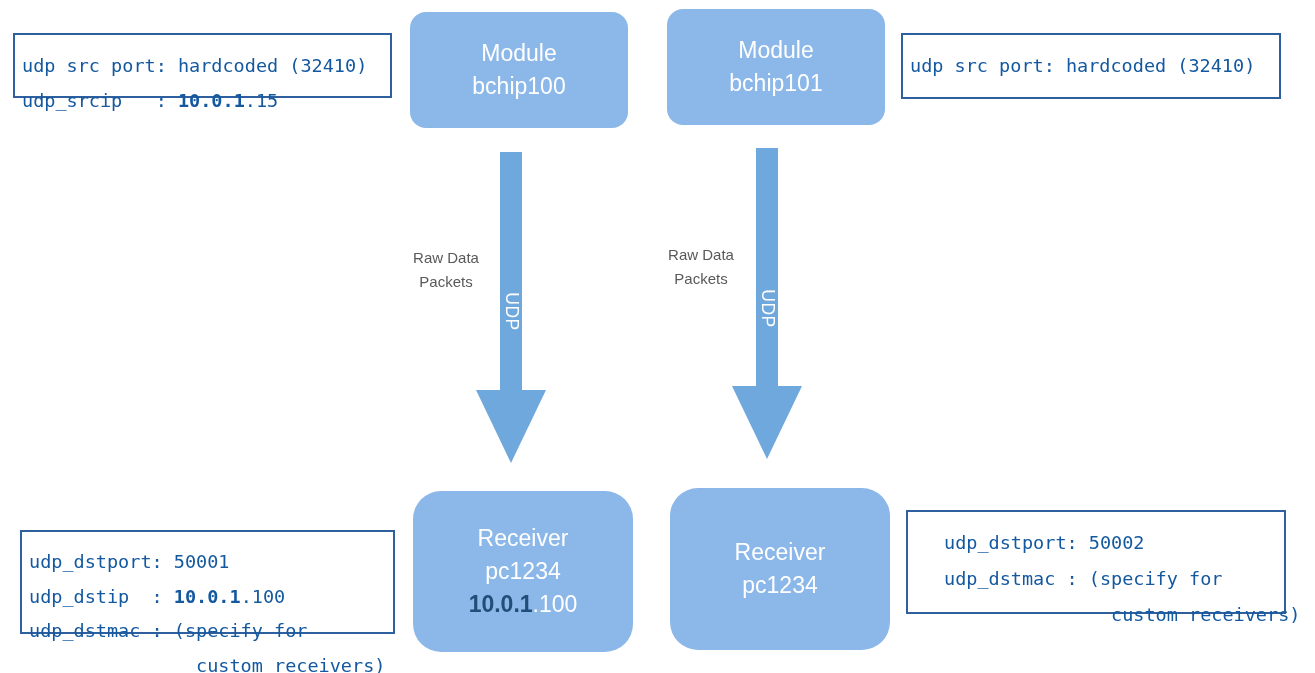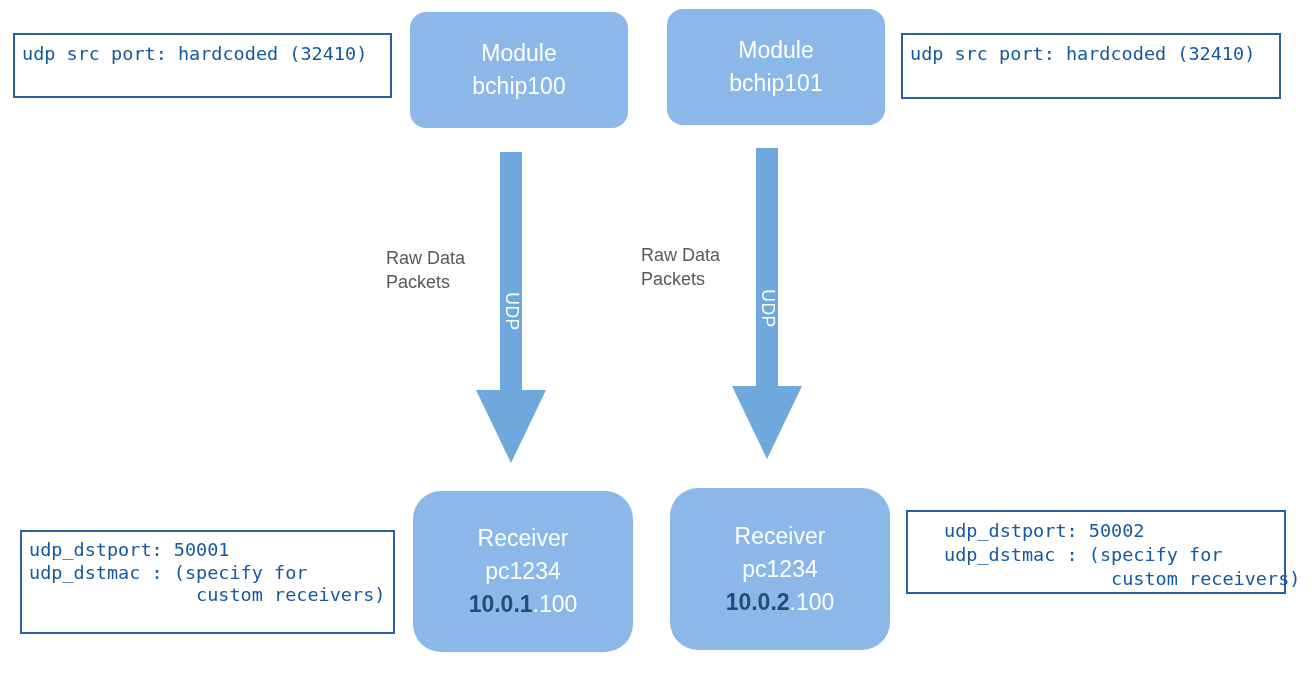--- a/index.html
+++ b/index.html
@@ -18,27 +18,27 @@
   .note {
     position: absolute;
     border: 2px solid #2e5f9e;
     color: #1459a0;
     font-family: "DejaVu Sans Mono", "Liberation Mono", monospace;
     font-size: 18.5px;
     line-height: 23px;
     padding: 7px 7px;
     background: #ffffff;
   }
-  .note .nline { display: block; white-space: pre; }
+  .note .nline { display: block; white-space: pre; margin-top: 12px; }
   .note .ip-bold { font-weight: bold; }
 
   #note-src-left  { left: 13px;  top: 33px;  width: 379px; height: 65px;  }
   #note-src-right { left: 901px; top: 33px;  width: 380px; height: 66px;  }
   #note-dst-left  { left: 20px;  top: 530px; width: 375px; height: 104px; line-height: 22.5px; }
-  #note-dst-right { left: 906px; top: 510px; width: 380px; height: 84px; line-height: 24px; padding-left: 36px; }
+  #note-dst-right { left: 906px; top: 510px; width: 380px; height: 104px; line-height: 24px; padding-left: 36px; }
 
   
   .node {
     position: absolute;
     background: #8cb8e9;
     color: #ffffff;
     display: flex;
     flex-direction: column;
     align-items: center;
     justify-content: center;
@@ -82,34 +82,36 @@
     transform: rotate(90deg);
     letter-spacing: 0.5px;
   }
   #udp-left  { left: 469px; top: 301px; }
   #udp-right { left: 725px; top: 298px; }
 
   
   .flow-label {
     position: absolute;
     width: 120px;
+    text-align: center;
     color: #595959;
-    font-size: 18px;
+    font-size: 15px;
     line-height: 24px;
   }
   #flow-label-left  { left: 386px; top: 246px; }
   #flow-label-right { left: 641px; top: 243px; }
 </style>
 </head>
 <body>
 
 <div class="canvas">
 
   <div class="note" id="note-src-left">
     <span class="nline">udp src port: hardcoded (32410)</span>
+    <span class="nline"><span>udp_srcip   : </span><span class="ip-bold">10.0.1</span><span>.15</span></span>
   </div>
 
   <div class="note" id="note-src-right">
     <span class="nline">udp src port: hardcoded (32410)</span>
   </div>
 
   <div class="node" id="node-module-left">
     <span>Module</span>
     <span>bchip100</span>
   </div>
@@ -135,25 +137,25 @@
   </div>
 
   <div class="node" id="node-recv-left">
     <span>Receiver</span>
     <span>pc1234</span>
     <span class="ip-line"><span class="ip-bold">10.0.1</span><span>.100</span></span>
   </div>
   <div class="node" id="node-recv-right">
     <span>Receiver</span>
     <span>pc1234</span>
-    <span class="ip-line"><span class="ip-bold">10.0.2</span><span>.100</span></span>
   </div>
 
   <div class="note" id="note-dst-left">
     <span class="nline">udp_dstport: 50001</span>
+    <span class="nline"><span>udp_dstip  : </span><span class="ip-bold">10.0.1</span><span>.100</span></span>
     <span class="nline">udp_dstmac : (specify for</span>
     <span class="nline">               custom receivers)</span>
   </div>
 
   <div class="note" id="note-dst-right">
     <span class="nline">udp_dstport: 50002</span>
     <span class="nline">udp_dstmac : (specify for</span>
     <span class="nline">               custom receivers)</span>
   </div>
 

